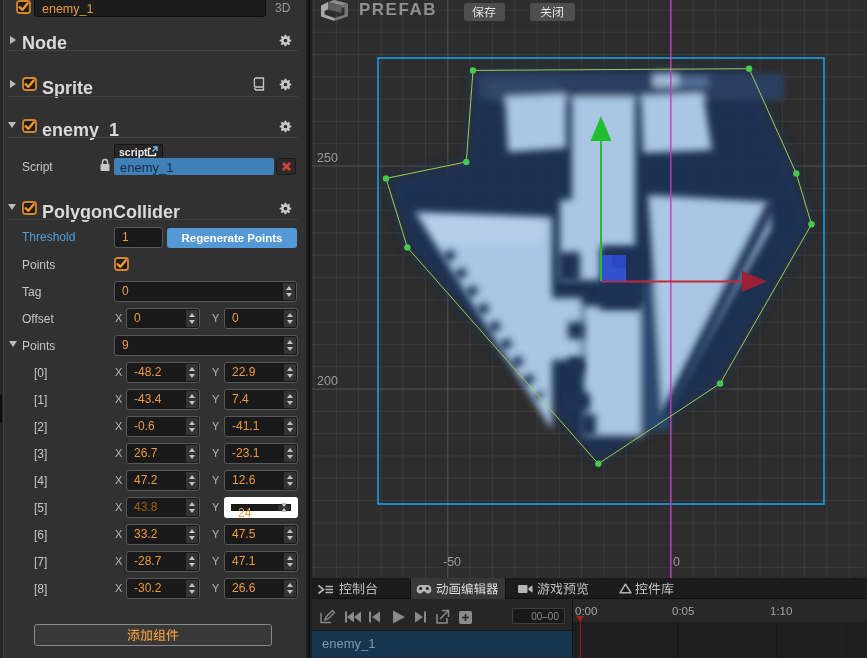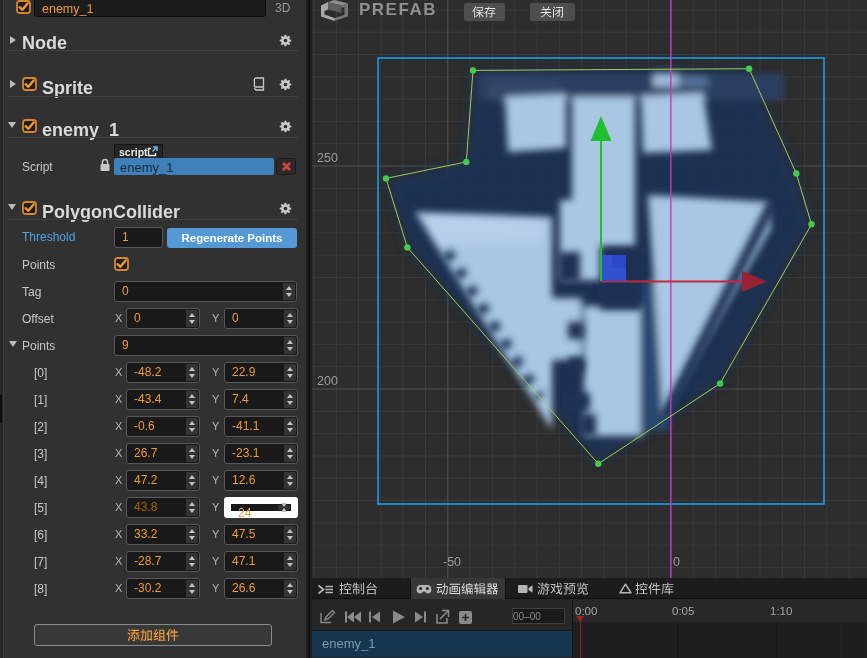--- a/index.html
+++ b/index.html
@@ -403,21 +403,21 @@
         <path d="M50 3.5 V14.5" stroke="#8a8a8a" stroke-width="2"></path>
         <polygon points="52,9 60,3.5 60,14.5" fill="#8a8a8a"></polygon>
         <polygon points="73,2.5 85,9 73,15.5" fill="#8a8a8a"></polygon>
         <polygon points="95,3.5 103,9 95,14.5" fill="#8a8a8a"></polygon>
         <path d="M105,3.5 V14.5" stroke="#8a8a8a" stroke-width="2"></path>
         <path d="M117 6 V15 H127 V10" stroke="#8a8a8a" stroke-width="1.5" fill="none"></path>
         <path d="M122 2.5 H128.5 V9 M128 3 L120 11" stroke="#8a8a8a" stroke-width="1.5" fill="none"></path>
         <rect x="139" y="3" width="13" height="13" rx="2" fill="#8a8a8a"></rect>
         <path d="M145.5 6 V13 M142 9.5 H149" stroke="#262626" stroke-width="1.6"></path>
       </svg>
-<div class="abs" style="left:200px;top:30px;width:53px;height:16px;background:#191919;border:1px solid #3e3e3e;color:#8a8a8a;font-size:10px;line-height:15px;padding-right:5px">00–00</div>
+<div class="abs" style="left:200px;top:30px;width:53px;height:16px;background:#191919;border:1px solid #3e3e3e;color:#8a8a8a;font-size:10px;text-align:right;line-height:15px;padding-right:5px">00–00</div>
 <div class="abs" style="left:261px;top:22px;width:294px;height:58px;background:#282828"></div>
 <div class="abs" style="left:261px;top:44px;width:294px;height:36px;background:#1e1e1e"></div>
 <svg class="abs" style="left:261px;top:44px" width="294" height="36" viewBox="0 0 294 36">
         <line x1="268.5" y1="0" x2="268.5" y2="36" stroke="#252525" stroke-width="1"></line>
         <line x1="293.1" y1="0" x2="293.1" y2="36" stroke="#252525" stroke-width="1"></line>
         <line x1="317.7" y1="0" x2="317.7" y2="36" stroke="#252525" stroke-width="1"></line>
         <line x1="342.3" y1="0" x2="342.3" y2="36" stroke="#252525" stroke-width="1"></line>
         <line x1="366.9" y1="0" x2="366.9" y2="36" stroke="#252525" stroke-width="1"></line>
         <line x1="391.5" y1="0" x2="391.5" y2="36" stroke="#252525" stroke-width="1"></line>
         <line x1="416.1" y1="0" x2="416.1" y2="36" stroke="#252525" stroke-width="1"></line>

